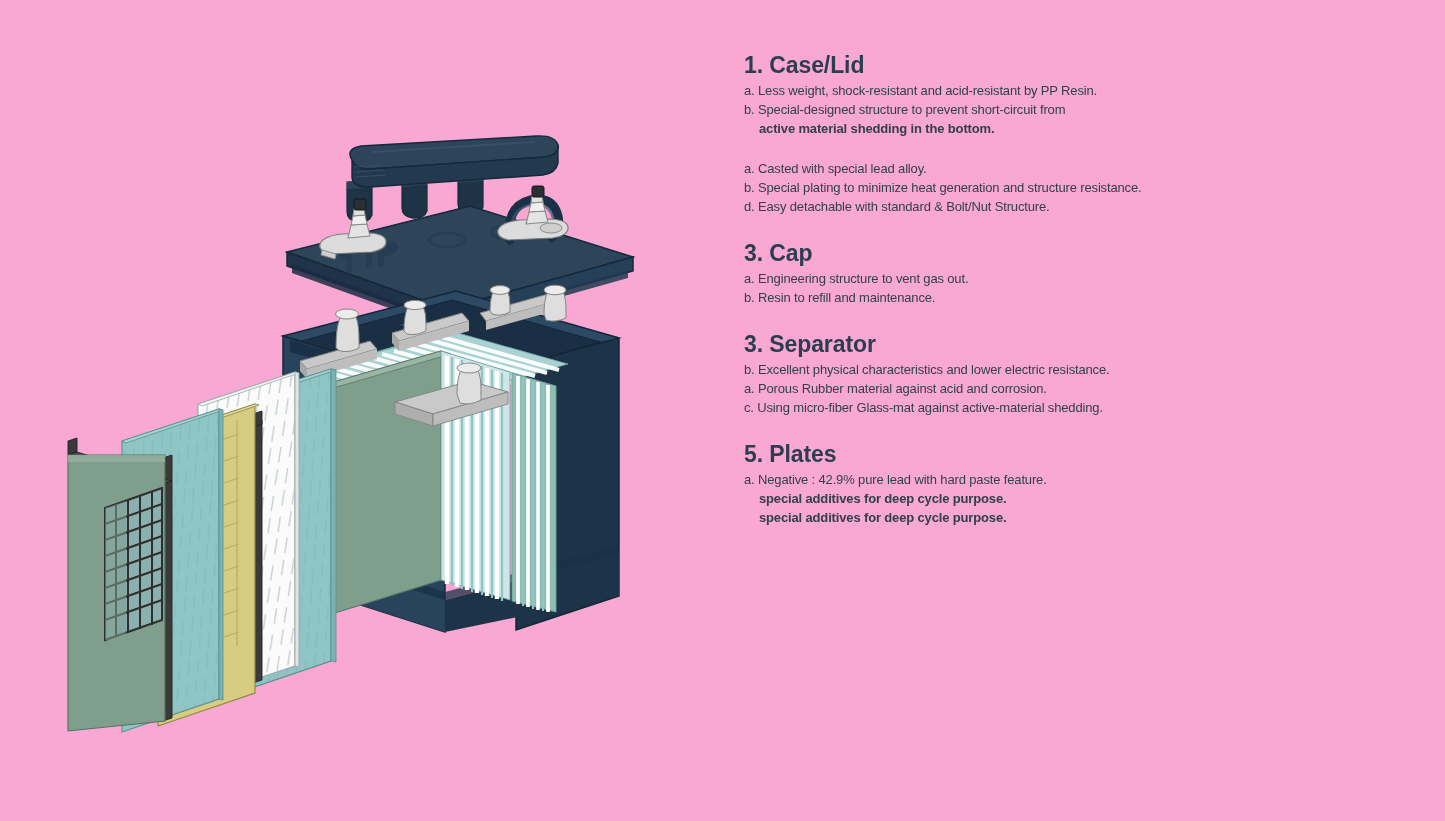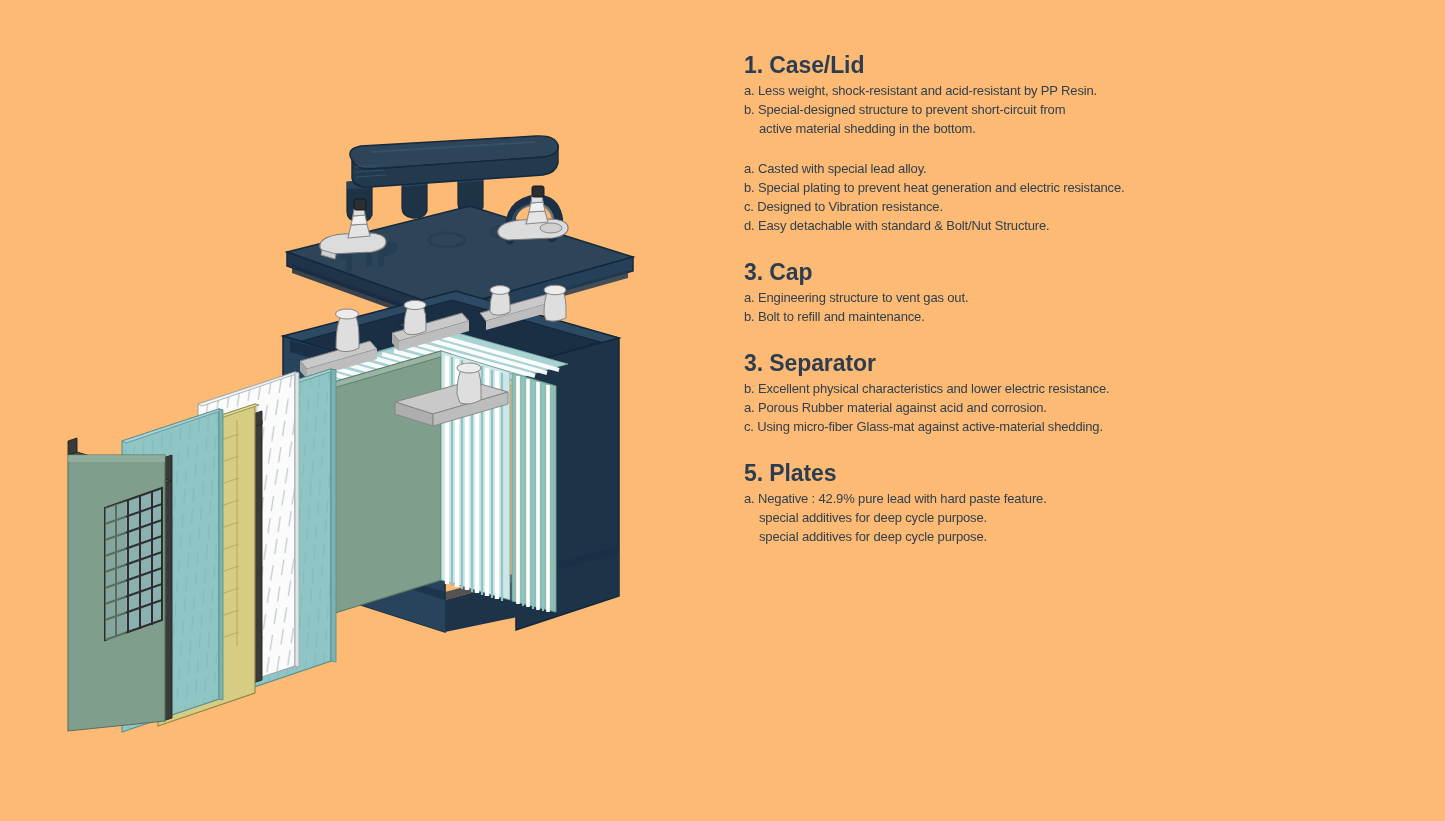--- a/index.html
+++ b/index.html
@@ -11,21 +11,21 @@
     width: 1445px;
     height: 821px;
     font-family: "Liberation Sans", sans-serif;
     overflow: hidden;
     position: relative;
   }
   #page {
     position: relative;
     width: 1445px;
     height: 821px;
-    background: #fdba74;
+    background: #f9a8d4;
   }
 
   
   #illustration {
     position: absolute;
     left: 0;
     top: 0;
     width: 730px;
     height: 821px;
   }
@@ -59,20 +59,21 @@
   .spec-line {
     font-size: 13px;
     color: #30404d;
     line-height: 1.455;
     margin: 0;
     white-space: pre;
     letter-spacing: -0.15px;
   }
   .spec-line.cont {
     padding-left: 15px;
+    font-weight: bold;
   }
 </style>
 </head>
 <body>
 
 <div id="page">
 
   <div id="illustration">
     <svg viewBox="0 0 730 821" xmlns="http://www.w3.org/2000/svg">
       <defs>
@@ -367,29 +368,28 @@
 
     <div class="spec-section">
       <div class="spec-heading">1. Case/Lid</div>
       <div class="spec-line">a. Less weight, shock-resistant and acid-resistant by PP Resin.</div>
       <div class="spec-line">b. Special-designed structure to prevent short-circuit from</div>
       <div class="spec-line cont">active material shedding in the bottom.</div>
     </div>
 
     <div class="spec-section">
       <div class="spec-line">a. Casted with special lead alloy.</div>
-      <div class="spec-line">b. Special plating to prevent heat generation and electric resistance.</div>
-      <div class="spec-line">c. Designed to Vibration resistance.</div>
+      <div class="spec-line">b. Special plating to minimize heat generation and structure resistance.</div>
       <div class="spec-line">d. Easy detachable with standard &amp; Bolt/Nut Structure.</div>
     </div>
 
     <div class="spec-section">
       <div class="spec-heading">3. Cap</div>
       <div class="spec-line">a. Engineering structure to vent gas out.</div>
-      <div class="spec-line">b. Bolt to refill and maintenance.</div>
+      <div class="spec-line">b. Resin to refill and maintenance.</div>
     </div>
 
     <div class="spec-section">
       <div class="spec-heading">3. Separator</div>
       <div class="spec-line">b. Excellent physical characteristics and lower electric resistance.</div>
       <div class="spec-line">a. Porous Rubber material against acid and corrosion.</div>
       <div class="spec-line">c. Using micro-fiber Glass-mat against active-material shedding.</div>
     </div>
 
     <div class="spec-section">

